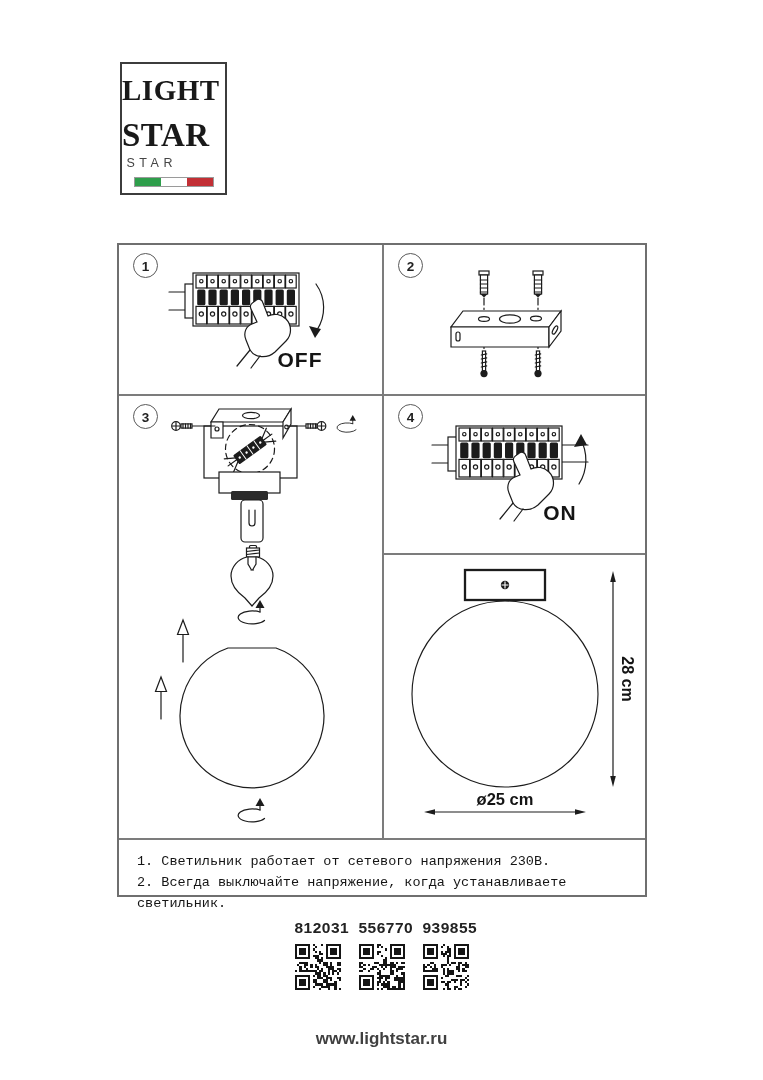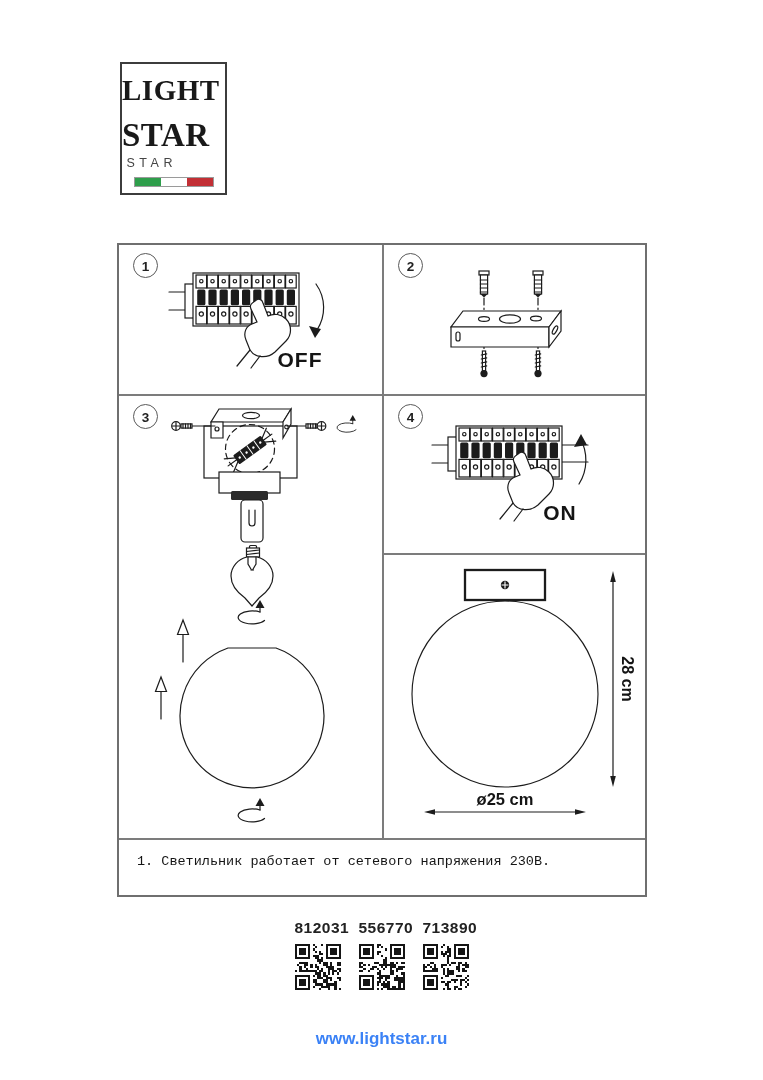--- a/index.html
+++ b/index.html
@@ -35,21 +35,21 @@
   svg text{fill:#141414;stroke:none;font-family:"Liberation Sans",sans-serif;}
   
   .notes{position:absolute;left:0;top:597px;width:100%;box-sizing:border-box;padding:9px 10px 0 18px;
          font-size:13.5px;line-height:21px;color:#151515;font-family:Liberation Mono, monospace;}
   
   .articles{left:117px;top:919px;width:530px;display:flex;justify-content:center;gap:17px;}
   .art-item{width:47px;text-align:center;}
   .art-code{font-size:15.5px;font-weight:700;letter-spacing:.5px;color:#222;}
   .qr{width:46px;height:46px;margin:7px auto 0;}
   
-  .footer{left:0;top:1029px;width:100%;text-align:center;font-size:17px;font-weight:700;color:#3b82f6;}
+  .footer{left:0;top:1029px;width:100%;text-align:center;font-size:17px;font-weight:700;color:#404040;}
 </style>
 </head>
 <body>
 
 <div class="sheet">
 
   <svg width="0" height="0" style="position:absolute">
     <defs>
       <g id="bmod">
         <rect class="wh" x="0" y="0" width="10.6" height="13"></rect>
@@ -271,20 +271,21 @@
           <line class="ln" x1="45" y1="257" x2="197" y2="257" stroke-width="1.3"></line>
           <polygon class="fl" points="40,257 51,254.2 51,259.8"></polygon>
           <polygon class="fl" points="202,257 191,254.2 191,259.8"></polygon>
           <text x="121" y="250" font-size="16.5" font-weight="700" text-anchor="middle">ø25 cm</text>
         </g>
       </svg>
     </div>
 
     <div class="notes">
       <div>1. Светильник работает от сетевого напряжения 230В.</div>
+      <div>2. Всегда выключайте напряжение, когда устанавливаете светильник.</div>
     </div>
   </div>
 
   <div class="abs articles">
     <div class="art-item">
       <div class="art-code">812031</div>
       <div class="qr"><svg viewBox="0 0 21 21" width="46" height="46" shape-rendering="crispEdges">
             <rect x="8" y="0" width="1" height="1" fill="#151515"></rect>
             <rect x="12" y="0" width="1" height="1" fill="#151515"></rect>
             <rect x="9" y="1" width="1" height="1" fill="#151515"></rect>
@@ -547,21 +548,21 @@
             <rect x="2" y="2" width="3" height="3" fill="#151515"></rect>
             <rect x="14" y="0" width="7" height="7" fill="#151515"></rect>
             <rect x="15" y="1" width="5" height="5" fill="#fff"></rect>
             <rect x="16" y="2" width="3" height="3" fill="#151515"></rect>
             <rect x="0" y="14" width="7" height="7" fill="#151515"></rect>
             <rect x="1" y="15" width="5" height="5" fill="#fff"></rect>
             <rect x="2" y="16" width="3" height="3" fill="#151515"></rect>
           </svg></div>
     </div>
     <div class="art-item">
-      <div class="art-code">713890</div>
+      <div class="art-code">939855</div>
       <div class="qr"><svg viewBox="0 0 21 21" width="46" height="46" shape-rendering="crispEdges">
             <rect x="9" y="0" width="1" height="1" fill="#151515"></rect>
             <rect x="8" y="1" width="1" height="1" fill="#151515"></rect>
             <rect x="11" y="1" width="1" height="1" fill="#151515"></rect>
             <rect x="11" y="2" width="1" height="1" fill="#151515"></rect>
             <rect x="12" y="2" width="1" height="1" fill="#151515"></rect>
             <rect x="8" y="3" width="1" height="1" fill="#151515"></rect>
             <rect x="10" y="3" width="1" height="1" fill="#151515"></rect>
             <rect x="11" y="3" width="1" height="1" fill="#151515"></rect>
             <rect x="12" y="3" width="1" height="1" fill="#151515"></rect>

